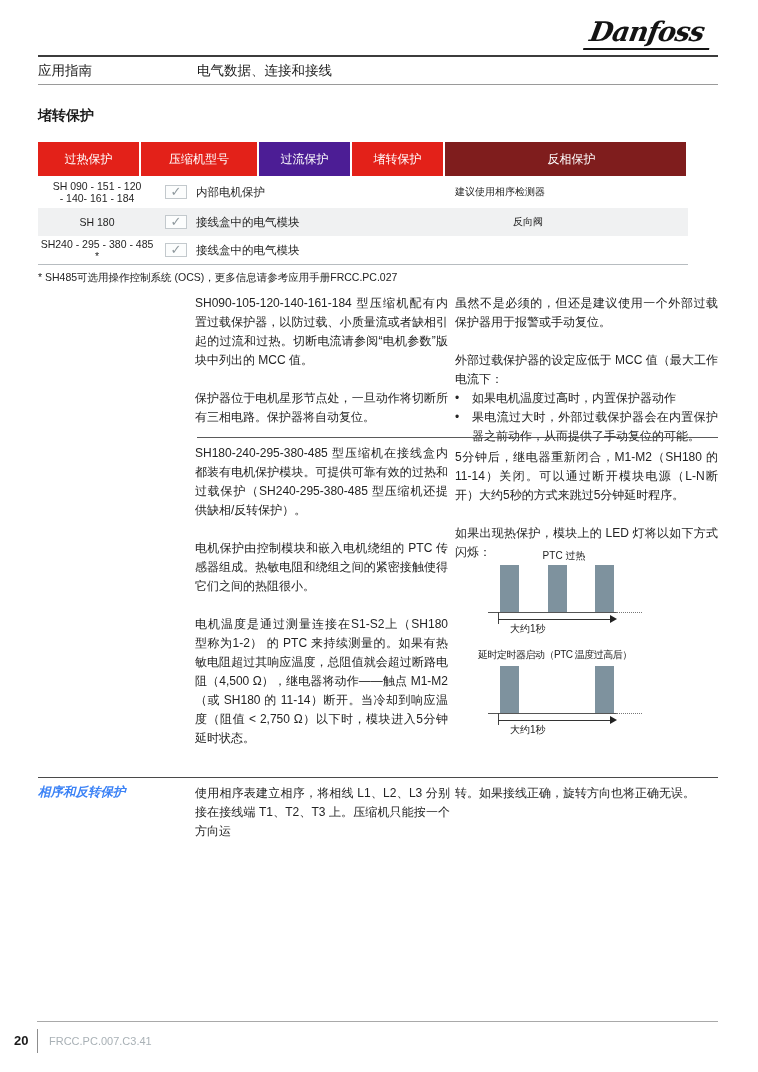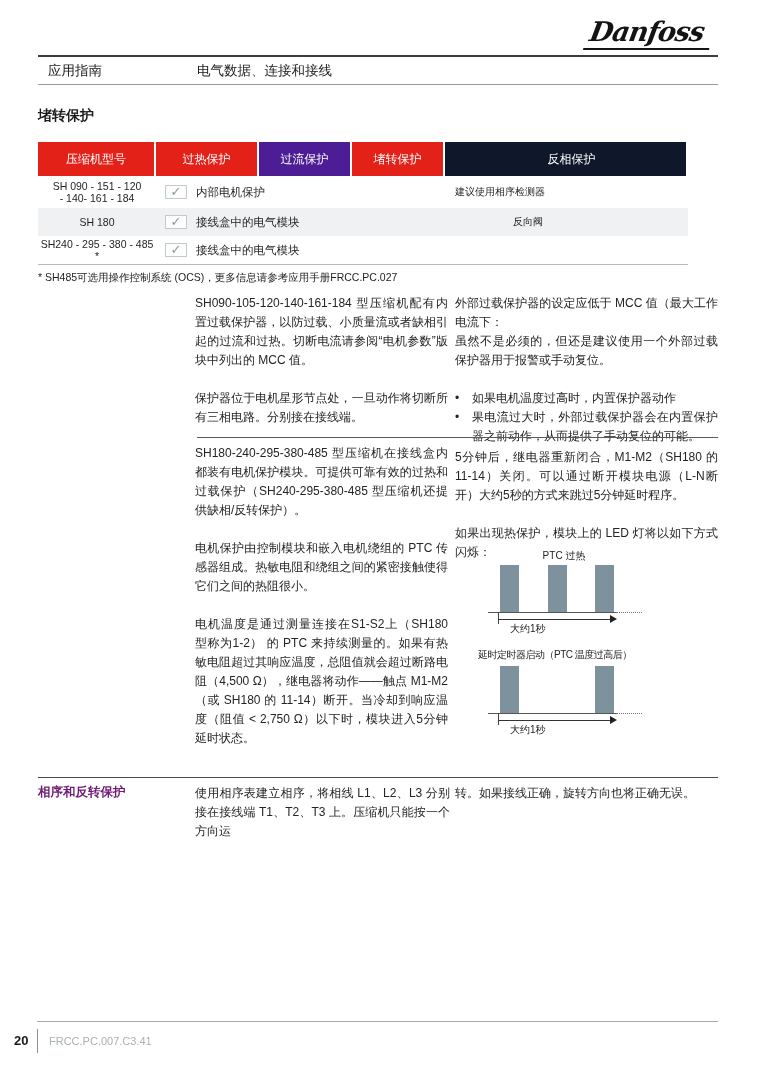--- a/index.html
+++ b/index.html
@@ -10,21 +10,21 @@
   }
   
   .logo{
     position:absolute;top:16px;right:46px;
     font-family:"DejaVu Serif",serif;font-style:italic;font-weight:bold;
     font-size:27px;color:#141414;letter-spacing:-1px;
     transform:skewX(-10deg);border-bottom:2px solid #141414;padding:0 8px 1px 4px;
   }
   .rule-strong{position:absolute;left:38px;width:680px;height:2px;background:#3c3c3c;}
   .rule-thin{position:absolute;left:38px;width:680px;height:1px;background:#9a9a9a;}
-  .hdr-doc-type{position:absolute;left:48px;top:62px;font-size:13.5px;color:#1d1d1d;}
+  .hdr-doc-type{position:absolute;left:38px;top:62px;font-size:13.5px;color:#1d1d1d;}
   .hdr-chapter{position:absolute;left:197px;top:62px;font-size:13.5px;color:#1d1d1d;}
   .section-title{position:absolute;left:38px;top:107px;font-size:14px;font-weight:bold;color:#1b1b1b;}
   
   .tbl-head{position:absolute;left:38px;top:142px;width:650px;height:34px;display:flex;}
   .th{box-sizing:border-box;height:34px;display:flex;align-items:center;justify-content:center;
       color:#fff;font-size:12px;border-right:2px solid #fff;}
   .th:last-child{border-right:none;}
   .th-model{width:118px;} .th-overheat{width:103px;} .th-overcurrent{width:93px;}
   .th-locked{width:93px;} .th-phase{width:241px;}
   .trow{position:absolute;left:38px;width:650px;display:flex;align-items:center;}
@@ -67,21 +67,21 @@
   .chartA .axis-tick{top:63px;} .chartB .axis-tick{top:65px;}
   .arrow-line{position:absolute;left:10px;width:113px;height:0;border-top:1px solid #333;}
   .chartA .arrow-line{top:70px;} .chartB .arrow-line{top:72px;}
   .arrow-head{position:absolute;left:122px;width:0;height:0;
     border-left:7px solid #222;border-top:4px solid transparent;border-bottom:4px solid transparent;}
   .chartA .arrow-head{top:66px;} .chartB .arrow-head{top:68px;}
   .axis-label{position:absolute;left:22px;font-size:10px;color:#222;}
   .chartA .axis-label{top:73px;} .chartB .axis-label{top:75px;}
   
   .phase-rule{position:absolute;left:38px;top:777px;width:680px;height:1px;background:#4a4a4a;}
-  .phase-title{position:absolute;left:38px;top:784px;font-size:12.5px;font-weight:bold;color:#701a75;}
+  .phase-title{position:absolute;left:38px;top:784px;font-size:12.5px;font-weight:bold;color:#3b82f6;font-style:italic;}
   .phase-col1{left:195px;top:784px;width:255px;}
   .phase-col2{left:455px;top:784px;width:263px;}
   
   .footer-rule{position:absolute;left:37px;top:1021px;width:681px;height:1px;background:#a9a9a9;}
   .footer-page{position:absolute;left:14px;top:1033px;font-size:13px;font-weight:bold;color:#1a1a1a;}
   .footer-divider{position:absolute;left:37px;top:1029px;width:1px;height:24px;background:#8d8d8d;}
   .footer-code{position:absolute;left:49px;top:1035px;font-size:11px;color:#a9b1b6;}
 </style>
 </head>
 <body>
@@ -90,25 +90,25 @@
 
   <div class="logo">Danfoss</div>
   <div class="rule-strong" style="top:55px;"></div>
   <div class="hdr-doc-type">应用指南</div>
   <div class="hdr-chapter">电气数据、连接和接线</div>
   <div class="rule-thin" style="top:84px;"></div>
 
   <div class="section-title">堵转保护</div>
 
   <div class="tbl-head">
+    <div class="th th-overheat thbg" style="background: rgb(227, 33, 25);">过热保护</div>
     <div class="th th-model thbg" style="background: rgb(227, 33, 25);">压缩机型号</div>
-    <div class="th th-overheat thbg" style="background: rgb(227, 33, 25);">过热保护</div>
     <div class="th th-overcurrent thbg" style="background: #4c1d95;">过流保护</div>
     <div class="th th-locked thbg" style="background: rgb(227, 33, 25);">堵转保护</div>
-    <div class="th th-phase thbg" style="background: #0f172a; padding-left: 12px;">反相保护</div>
+    <div class="th th-phase thbg" style="background: #7f1d1d; padding-left: 12px;">反相保护</div>
   </div>
 
   <div class="trow trow1">
     <div class="cell-model">
       <div>SH 090 - 151 - 120</div>
       <div>- 140- 161 - 184</div>
     </div>
     <div class="cell-overheat">
       <span class="checkbox">
           <span class="checkmark">✓</span>
@@ -142,25 +142,25 @@
       <span class="overheat-label">接线盒中的电气模块</span>
     </div>
     <div class="cell-phase"></div>
   </div>
 
   <div class="tbl-foot-rule"></div>
   <div class="footnote">* SH485可选用操作控制系统 (OCS)，更多信息请参考应用手册FRCC.PC.027</div>
 
   <div class="col b1-left">
     <p>SH090-105-120-140-161-184 型压缩机配有内置过载保护器，以防过载、小质量流或者缺相引起的过流和过热。切断电流请参阅“电机参数”版块中列出的 MCC 值。</p>
-    <p>保护器位于电机星形节点处，一旦动作将切断所有三相电路。分别接在接线端。</p>
+    <p>保护器位于电机星形节点处，一旦动作将切断所有三相电路。保护器将自动复位。</p>
   </div>
   <div class="col b1-right">
+    <p>虽然不是必须的，但还是建议使用一个外部过载保护器用于报警或手动复位。</p>
     <p style="margin-bottom:0;">外部过载保护器的设定应低于 MCC 值（最大工作电流下：</p>
-    <p>虽然不是必须的，但还是建议使用一个外部过载保护器用于报警或手动复位。</p>
     <div class="bullet-row">
       <span class="bullet-dot">•</span>
       <span class="bullet-text">如果电机温度过高时，内置保护器动作</span>
     </div>
     <div class="bullet-row">
       <span class="bullet-dot">•</span>
       <span class="bullet-text">果电流过大时，外部过载保护器会在内置保护器之前动作，从而提供了手动复位的可能。</span>
     </div>
   </div>
 

